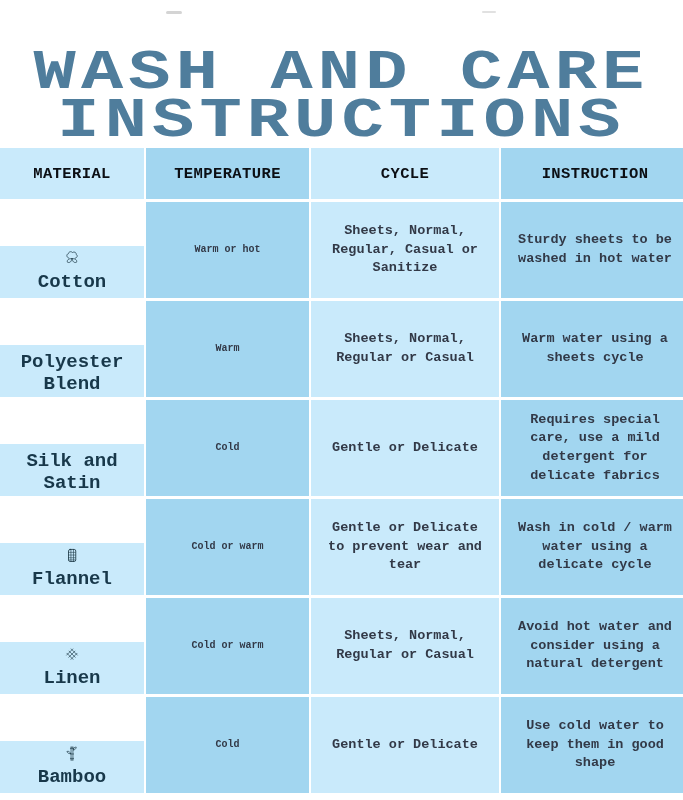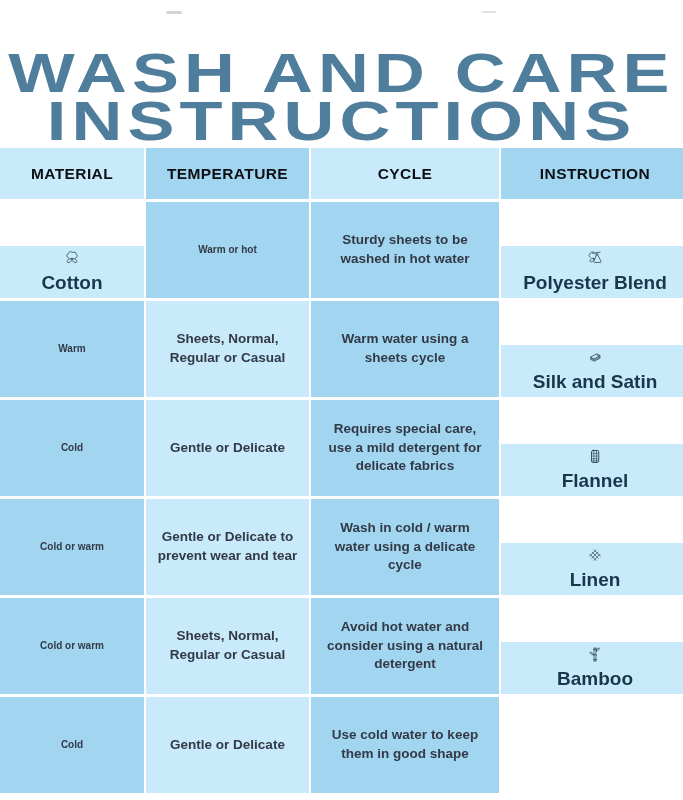--- a/index.html
+++ b/index.html
@@ -1,18 +1,18 @@
 <!DOCTYPE html>
 <html><head>
 <meta charset="utf-8">
 <style>
   html,body{margin:0;padding:0;background:#ffffff;}
   .page{
     position:relative;width:683px;height:800px;background:#ffffff;
-    overflow:hidden;font-family:Liberation Sans, sans-serif;
+    overflow:hidden;font-family:Liberation Mono, monospace;
   }
   .wm{position:absolute;background:#c9c9c9;border-radius:2px;opacity:.8;}
   .wm1{left:166px;top:11px;width:16px;height:3px;}
   .wm2{left:482px;top:11px;width:14px;height:2px;opacity:.55;}
   .title{
     position:absolute;top:50px;left:0;width:100%;text-align:center;
     color:#4f7d9c;font-weight:900;font-size:55px;line-height:.87;
     letter-spacing:4px;transform:scaleX(1.28);transform-origin:50% 50%;
     margin:0;white-space:nowrap;
   }
@@ -55,20 +55,21 @@
 
     <div class="cell mat c-light">
       <svg class="icon" viewBox="0 0 64 64" fill="none" stroke="#16323f" stroke-width="2.6" stroke-linecap="round" stroke-linejoin="round">
         <path d="M20 30 C11 28 10 16 18.5 14 C18.5 6.5 30 3.5 33.5 9.5 C40.5 4.5 49.5 9.5 47.5 16.5 C54.5 20 52 29 44 30.5"></path>
         <path d="M30.5 32.5 C32 43 23 49.5 15 45.5 C12 37.5 20 31 30.5 32.5 Z"></path>
         <path d="M33.5 32.5 C32 43 41 49.5 49 45.5 C52 37.5 44 31 33.5 32.5 Z"></path>
       </svg>
       <div class="mlabel">Cotton</div>
     </div>
     <div class="cell body temp c-dark">Warm or hot</div>
+    <div class="cell body c-light">Sheets, Normal, Regular, Casual or Sanitize</div>
     <div class="cell body c-dark">Sturdy sheets to be washed in hot water</div>
 
     <div class="cell mat c-light">
       <svg class="icon" viewBox="0 0 64 64" fill="none" stroke="#16323f" stroke-width="2.6" stroke-linecap="round" stroke-linejoin="round">
         <path d="M14 27 C7.5 25 7.5 15 15.5 13.5 C16 6.5 26.5 4.5 30 10"></path>
         <path d="M27.5 31 C28.5 41 20.5 46.5 13.5 43 C11 36 18 30.5 27.5 31 Z"></path>
         <path d="M22 12.5 L51 8"></path>
         <path d="M41.5 17 L54.5 42.5 C55.5 45 54 46.5 51.5 46.5 L30.5 46.5 C28 46.5 26.8 45 27.8 42.5 L36.5 21"></path>
         <path d="M36.5 21 L36 13 L43.5 16"></path>
       </svg>

